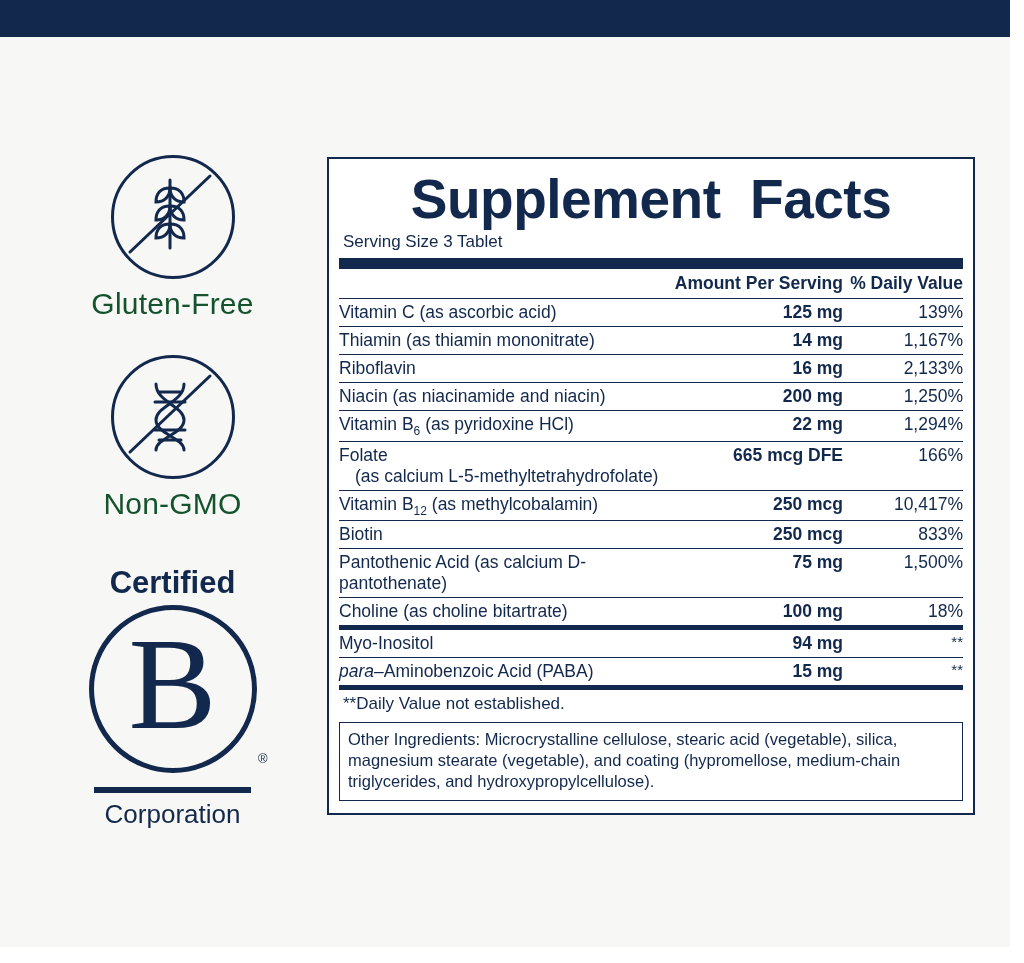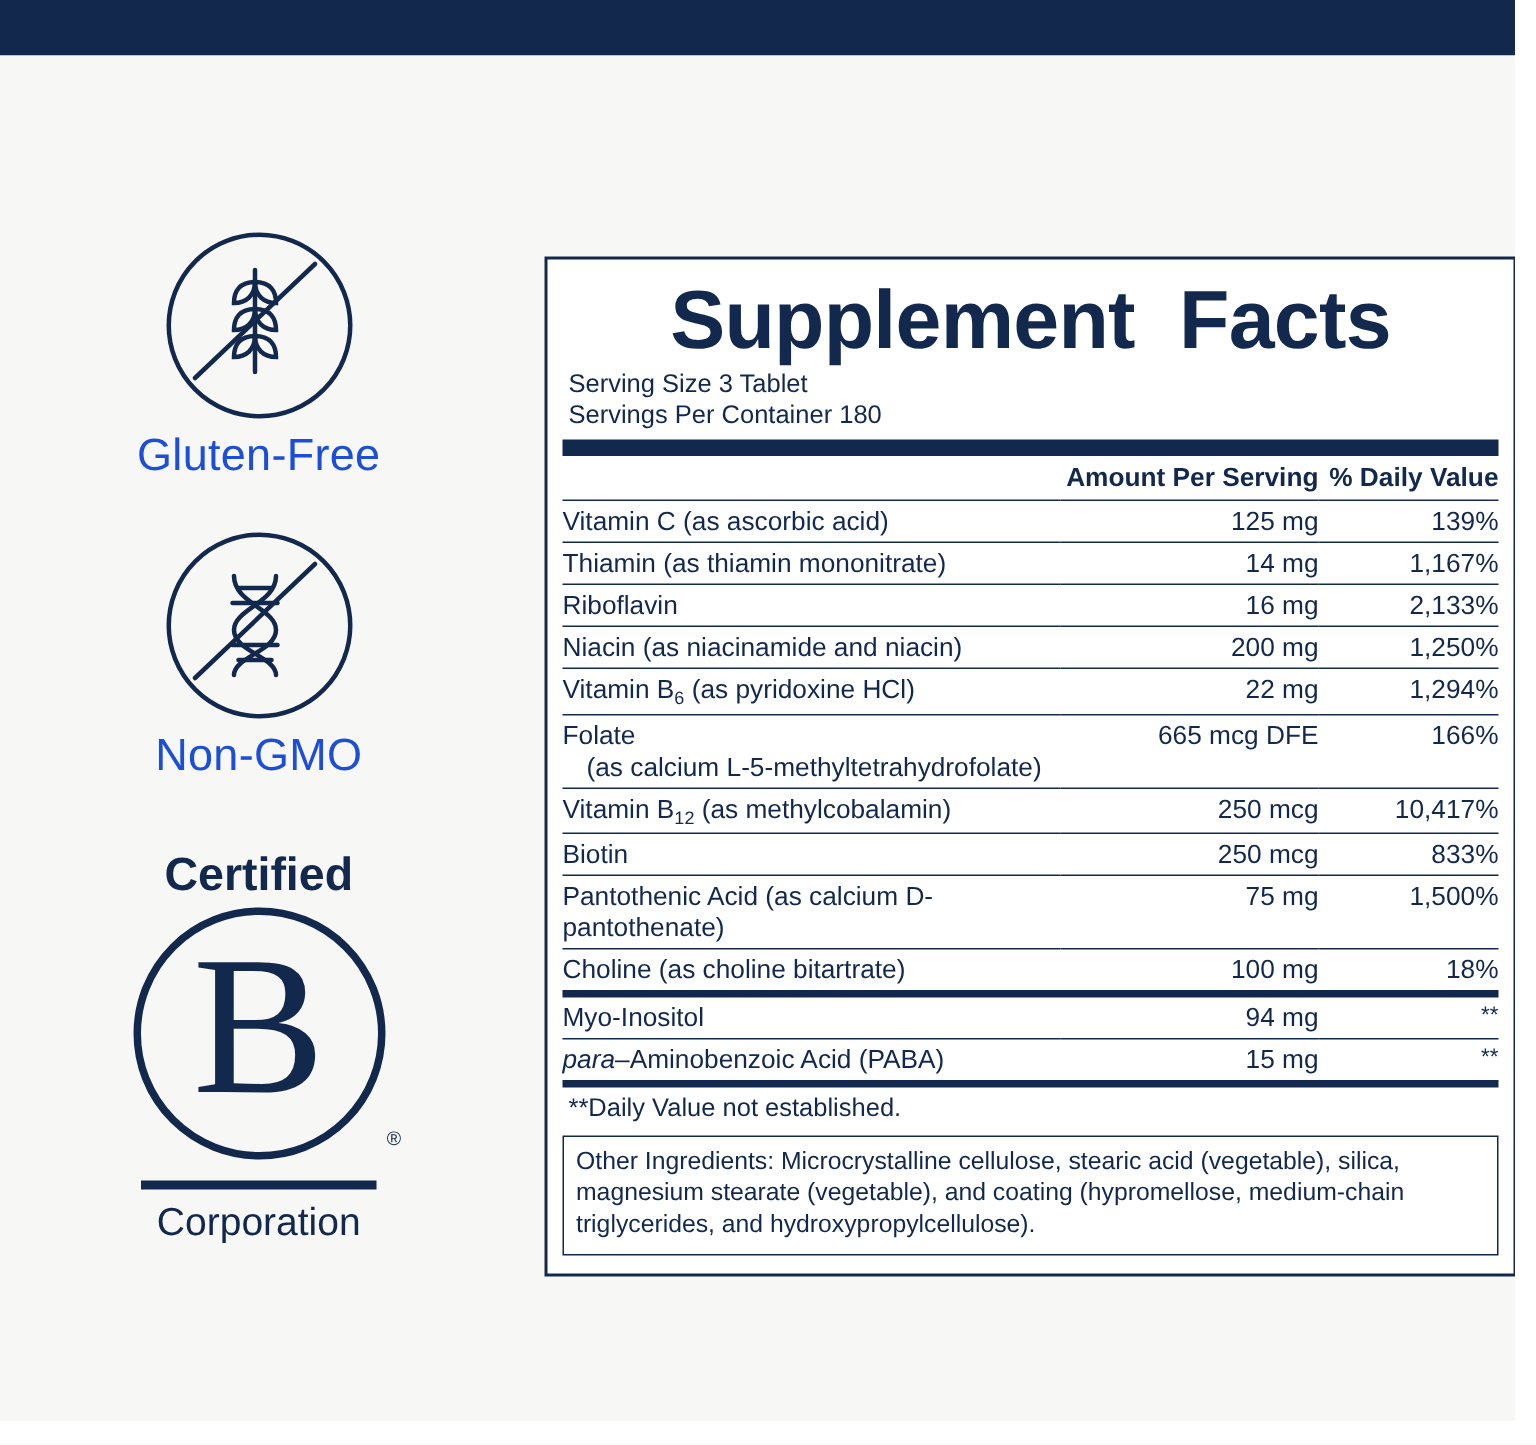--- a/index.html
+++ b/index.html
@@ -51,21 +51,21 @@
     top: 118px;
     width: 235px;
   }
   .badge {
     text-align: center;
     margin-bottom: 34px;
   }
   .badge-label {
     font-size: 30px;
     letter-spacing: .2px;
-    color: #1d4ed8;
+    color: #14532d;
     margin-top: 8px;
   }
   .circle-icon {
     width: 118px;
     height: 118px;
     border: 3px solid #12284c;
     border-radius: 50%;
     margin: 0 auto;
     position: relative;
   }
@@ -111,27 +111,26 @@
     margin: 14px auto 6px;
   }
   .bcorp-bottom {
     font-size: 26px;
   }
 
   
   .facts {
     position: absolute;
     left: 327px;
-    top: 134px;
+    top: 120px;
     width: 648px;
     border: 2px solid #12284c;
     background: #ffffff;
     box-sizing: border-box;
     padding: 8px 10px 12px 10px;
-    margin-left: 36px;
   }
   .facts-title {
     font-size: 55px;
     font-weight: bold;
     letter-spacing: -0.5px;
     line-height: 1.05;
     text-align: center;
     white-space: pre;
     margin: 4px 0 2px 0;
   }
@@ -157,21 +156,21 @@
   table.nutr td {
     padding: 3px 0 3px 0;
     vertical-align: top;
   }
   table.nutr tr.head td {
     font-weight: bold;
     padding-top: 4px;
     padding-bottom: 4px;
   }
   td.name { padding-left: 4px; }
-  td.amount { text-align: right; width: 172px; padding-right: 22px; white-space: nowrap;}
+  td.amount { text-align: right; width: 172px; padding-right: 22px; white-space: nowrap; font-weight: bold;}
   td.dv { text-align: right; width: 120px; padding-right: 6px; white-space: nowrap;}
   tr.bordered td {
     border-top: 1.5px solid #12284c;
   }
   .sub {
     display: block;
     padding-left: 16px;
   }
   .ital { font-style: italic; }
   sub { font-size: 12px; }
@@ -239,21 +238,20 @@
       </div>
       <div class="bcorp-rule"></div>
       <div class="bcorp-bottom">Corporation</div>
     </div>
 
   </div>
 
   <div class="facts">
     <div class="facts-title">Supplement  Facts</div>
     <div class="serving-line">Serving Size 3 Tablet</div>
-    <div class="serving-line">Servings Per Container 180</div>
     <div class="rule-thick"></div>
 
     <table class="nutr">
       <tbody>
           <tr class="head">
         <td class="name"></td>
         <td class="amount">Amount Per Serving</td>
         <td class="dv">% Daily Value</td>
       </tr>
 

